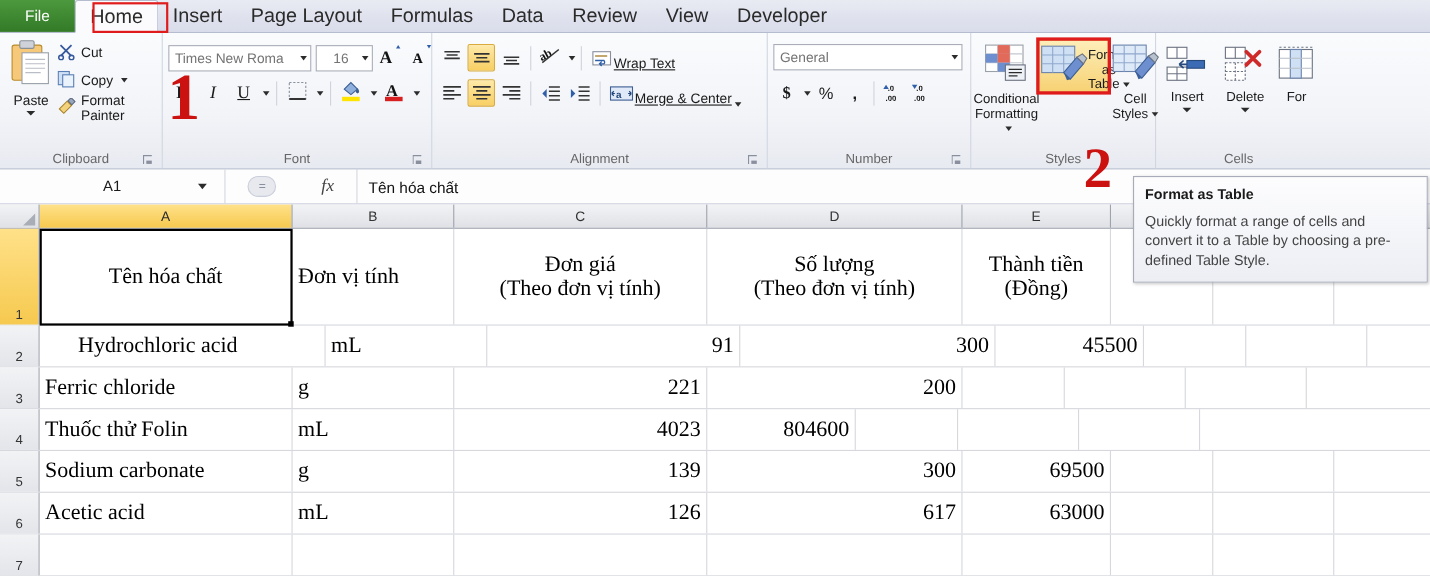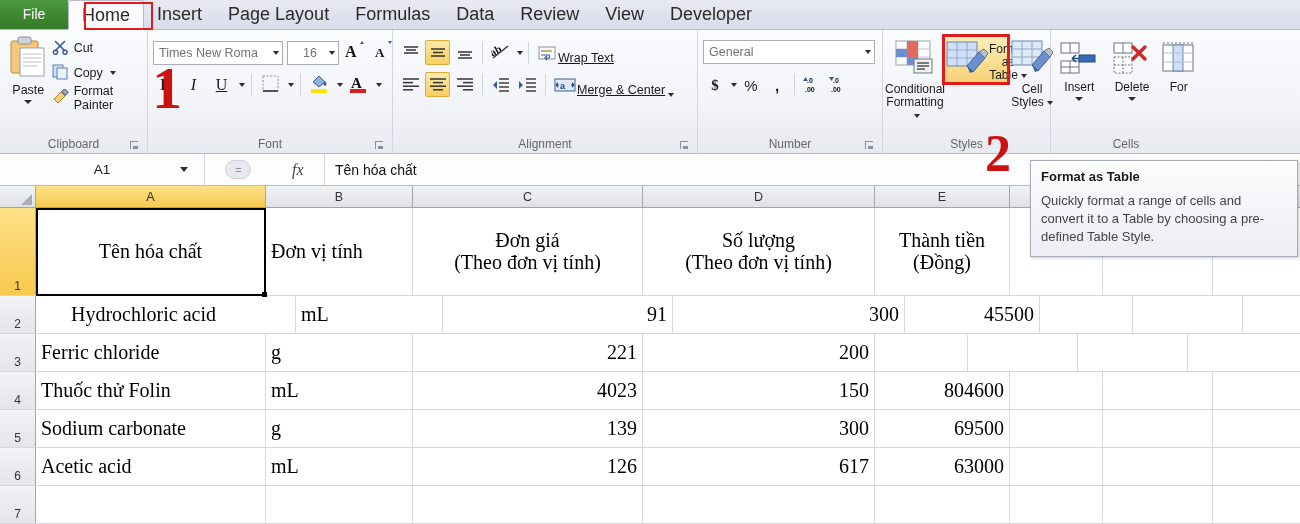--- a/index.html
+++ b/index.html
@@ -824,21 +824,20 @@
         <div class="cell num" style="width: 232px;">200</div>
         <div class="cell left" style="width: 93px;"></div>
         <div class="cell left" style="width: 110px;"></div>
         <div class="cell left" style="width: 110px;"></div>
       </div>
       <div class="row" style="height: 38px;">
         <div class="rh">4</div>
         <div class="cell left" style="width: 230px;">Thuốc thử Folin</div>
         <div class="cell left" style="width: 147px;">mL</div>
         <div class="cell num" style="width: 230px;">4023</div>
-        <div class="cell num" style="width: 232px;">150</div>
         <div class="cell num" style="width: 135px;">804600</div>
         <div class="cell left" style="width: 93px;"></div>
         <div class="cell left" style="width: 110px;"></div>
         <div class="cell left" style="width: 110px;"></div>
       </div>
       <div class="row" style="height: 38px;">
         <div class="rh">5</div>
         <div class="cell left" style="width: 230px;">Sodium carbonate</div>
         <div class="cell left" style="width: 147px;">g</div>
         <div class="cell num" style="width: 230px;">139</div>

